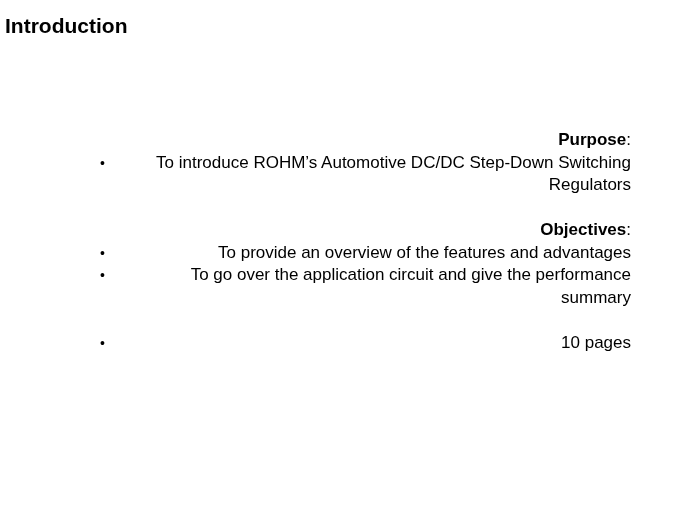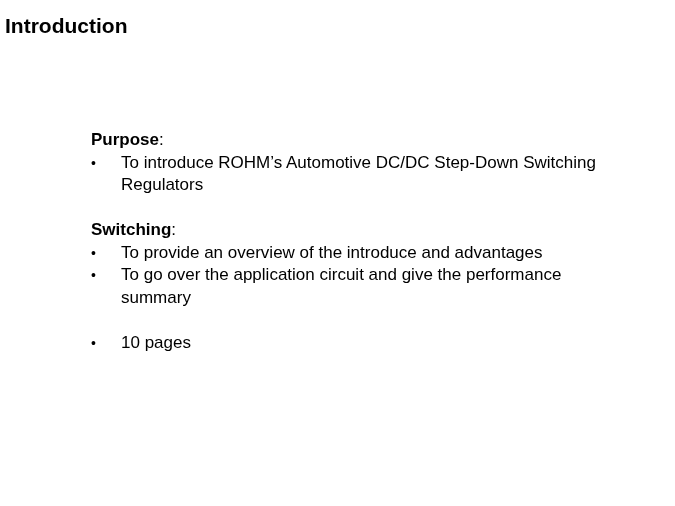--- a/index.html
+++ b/index.html
@@ -29,20 +29,21 @@
     .content {
       position: absolute;
       left: 91px;
       top: 129px;
       width: 540px;
       font-size: 17px;
       line-height: 22.5px;
     }
     .section {
       margin: 0 0 22.5px 0;
+      text-align: right;
     }
     .heading {
       display: block;
       height: 22.5px;
     }
     .heading-label {
       font-weight: bold;
     }
     .heading-colon {
       font-weight: normal;
@@ -76,25 +77,25 @@
       <span class="heading"><span class="heading-label">Purpose</span><span class="heading-colon">:</span></span>
       <ul class="bullet-list">
         <li class="bullet-item">
           <span class="bullet-glyph">•</span>
           <span>To introduce ROHM’s Automotive DC/DC Step-Down Switching Regulators</span>
         </li>
       </ul>
     </div>
 
     <div class="section">
-      <span class="heading"><span class="heading-label">Switching</span><span class="heading-colon">:</span></span>
+      <span class="heading"><span class="heading-label">Objectives</span><span class="heading-colon">:</span></span>
       <ul class="bullet-list">
         <li class="bullet-item">
           <span class="bullet-glyph">•</span>
-          <span>To provide an overview of the introduce and advantages</span>
+          <span>To provide an overview of the features and advantages</span>
         </li>
         <li class="bullet-item">
           <span class="bullet-glyph">•</span>
           <span>To go over the application circuit and give the performance summary</span>
         </li>
       </ul>
     </div>
 
     <div class="section">
       <ul class="bullet-list">

